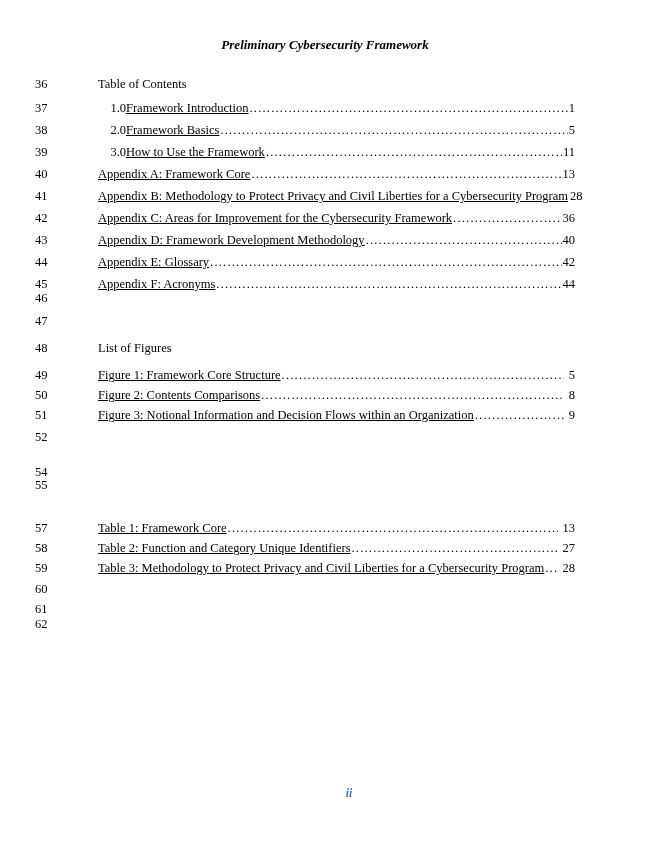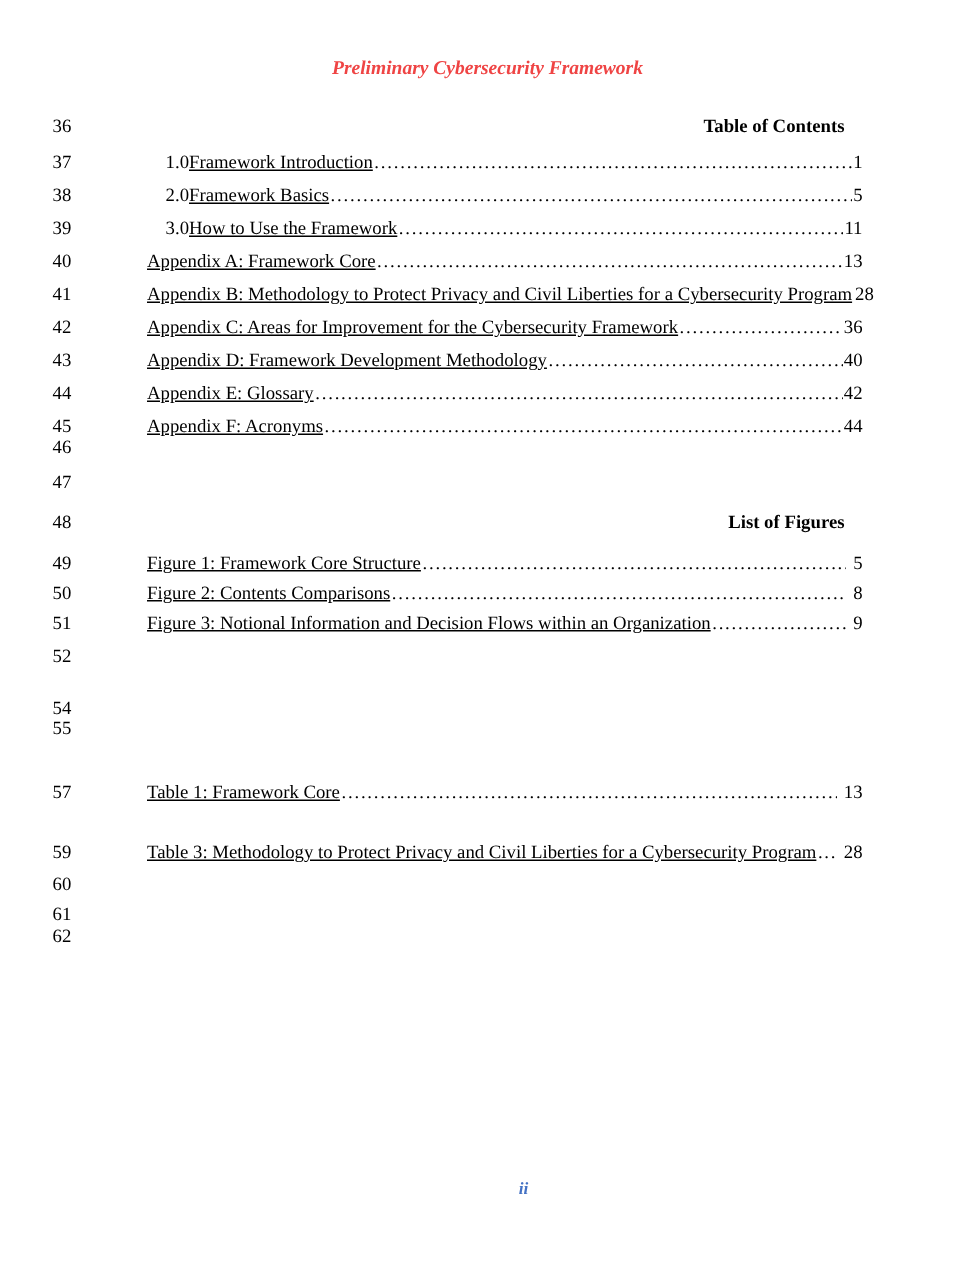--- a/index.html
+++ b/index.html
@@ -12,21 +12,21 @@
     font-family: "Liberation Serif", "DejaVu Serif", serif;
     overflow: hidden;
   }
   .running-header {
     position: absolute;
     top: 37px; left: 0; right: 0;
     text-align: center;
     font-size: 13px;
     font-weight: bold;
     font-style: italic;
-    color: #ef4444;
+    color: #000000;
   }
   .page-footer {
     position: absolute;
     top: 787px; left: 0; right: 0;
     text-align: center;
     font-size: 11.5px;
     font-weight: bold;
     font-style: italic;
     color: #4472C4;
     margin-left: 48px;
@@ -47,22 +47,22 @@
     color: #000000;
   }
   .content {
     margin-left: 78px;
     margin-right: 75px;
     display: flex;
     align-items: baseline;
   }
   .heading-content {
     display: block;
-    text-align: right;
-    font-weight: bold;
+    text-align: left;
+    font-weight: normal;
     font-size: 12.5px;
     padding-right: 12px;
   }
   .sec-num { flex: 0 0 28px; text-align: right; }
   .entry-label { flex: 0 0 auto; text-decoration: underline; }
   .dots {
     flex: 1 1 auto;
     min-width: 0;
     overflow: hidden;
     margin: 0 1px;
@@ -211,20 +211,28 @@
 
 
   <div class="line" style="top:521px">
     <span class="ln">57</span>
     <div class="content sp">
       <span class="entry-label">Table 1: Framework Core</span>
       <span class="dots"></span>
       <span class="pagenum">13</span>
     </div>
   </div>
+  <div class="line" style="top:541px">
+    <span class="ln">58</span>
+    <div class="content sp">
+      <span class="entry-label">Table 2: Function and Category Unique Identifiers</span>
+      <span class="dots"></span>
+      <span class="pagenum">27</span>
+    </div>
+  </div>
   <div class="line" style="top:561px">
     <span class="ln">59</span>
     <div class="content sp">
       <span class="entry-label">Table 3: Methodology to Protect Privacy and Civil Liberties for a Cybersecurity Program</span>
       <span class="dots"></span>
       <span class="pagenum">28</span>
     </div>
   </div>
 
   <div class="line" style="top:582px">

